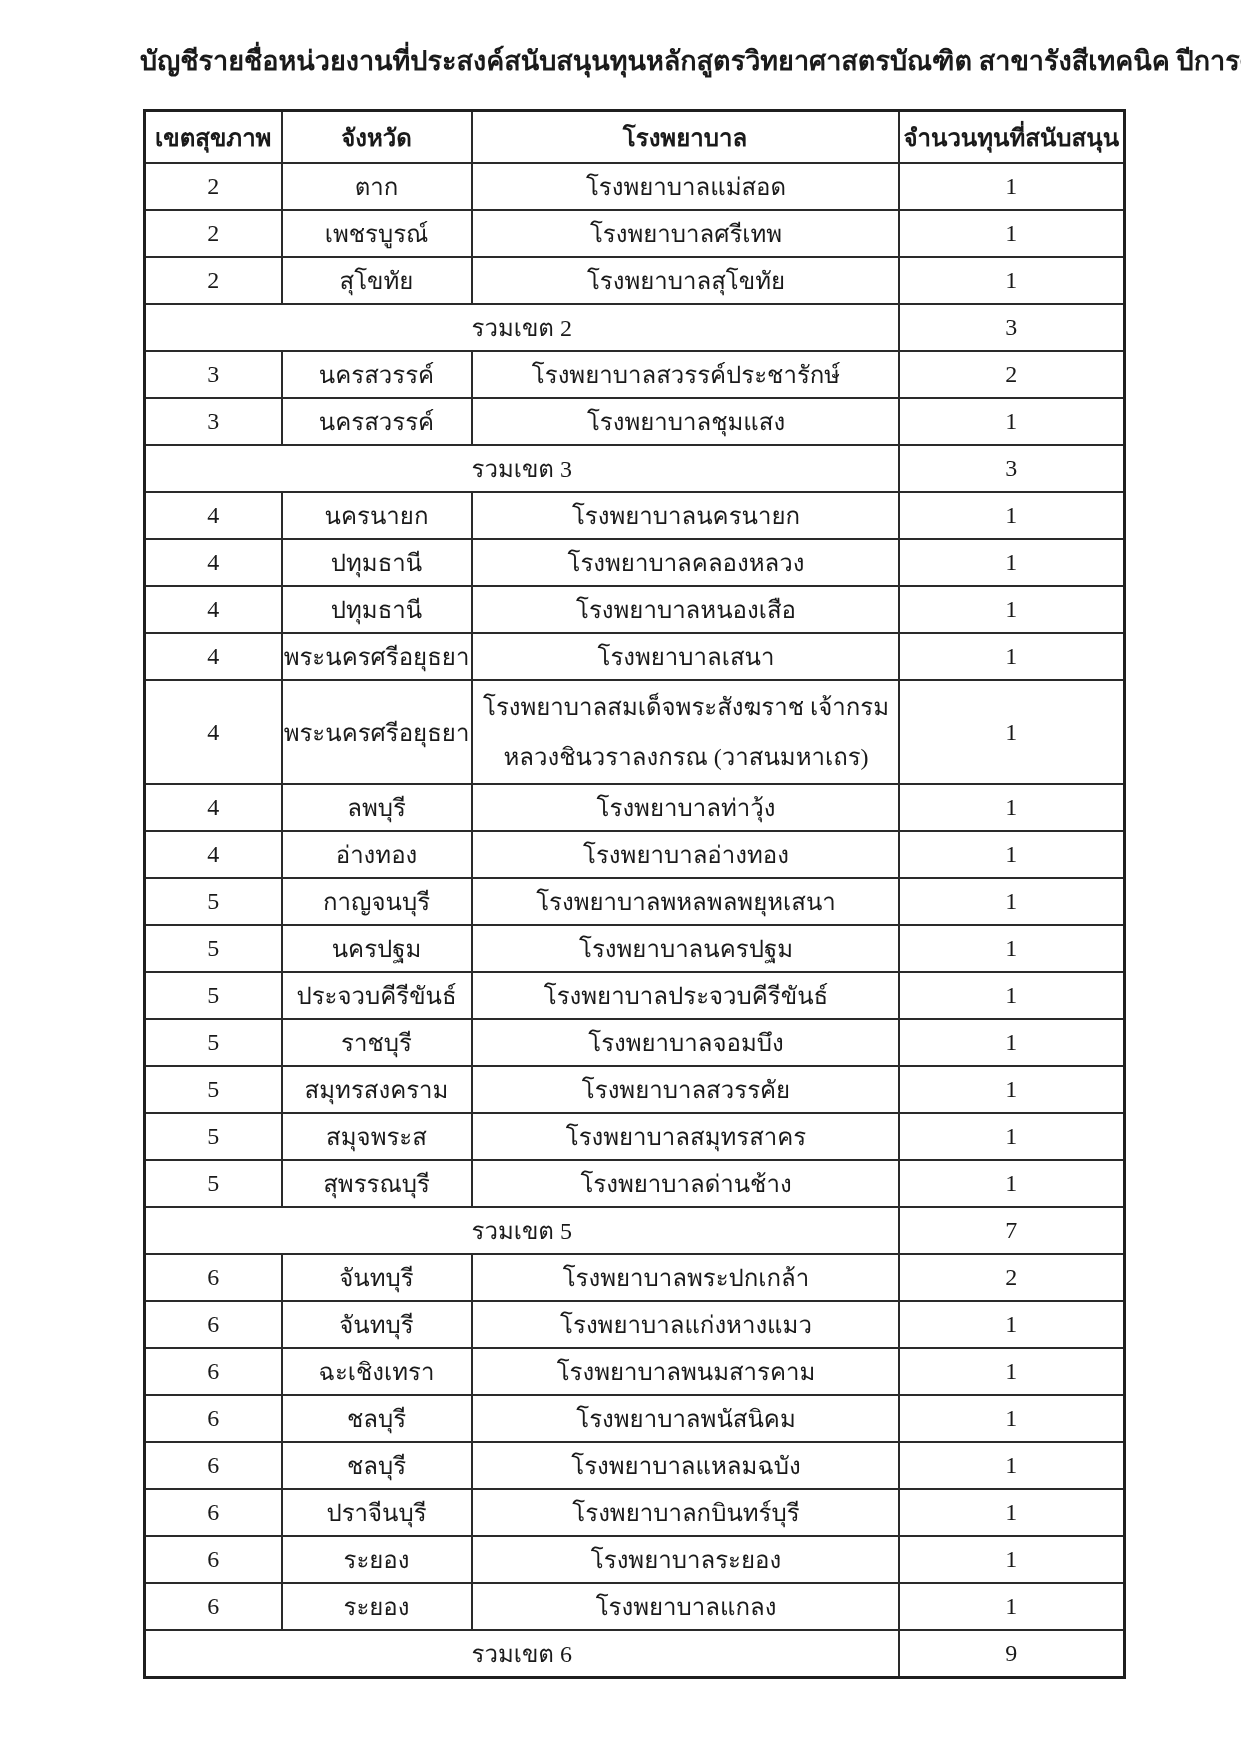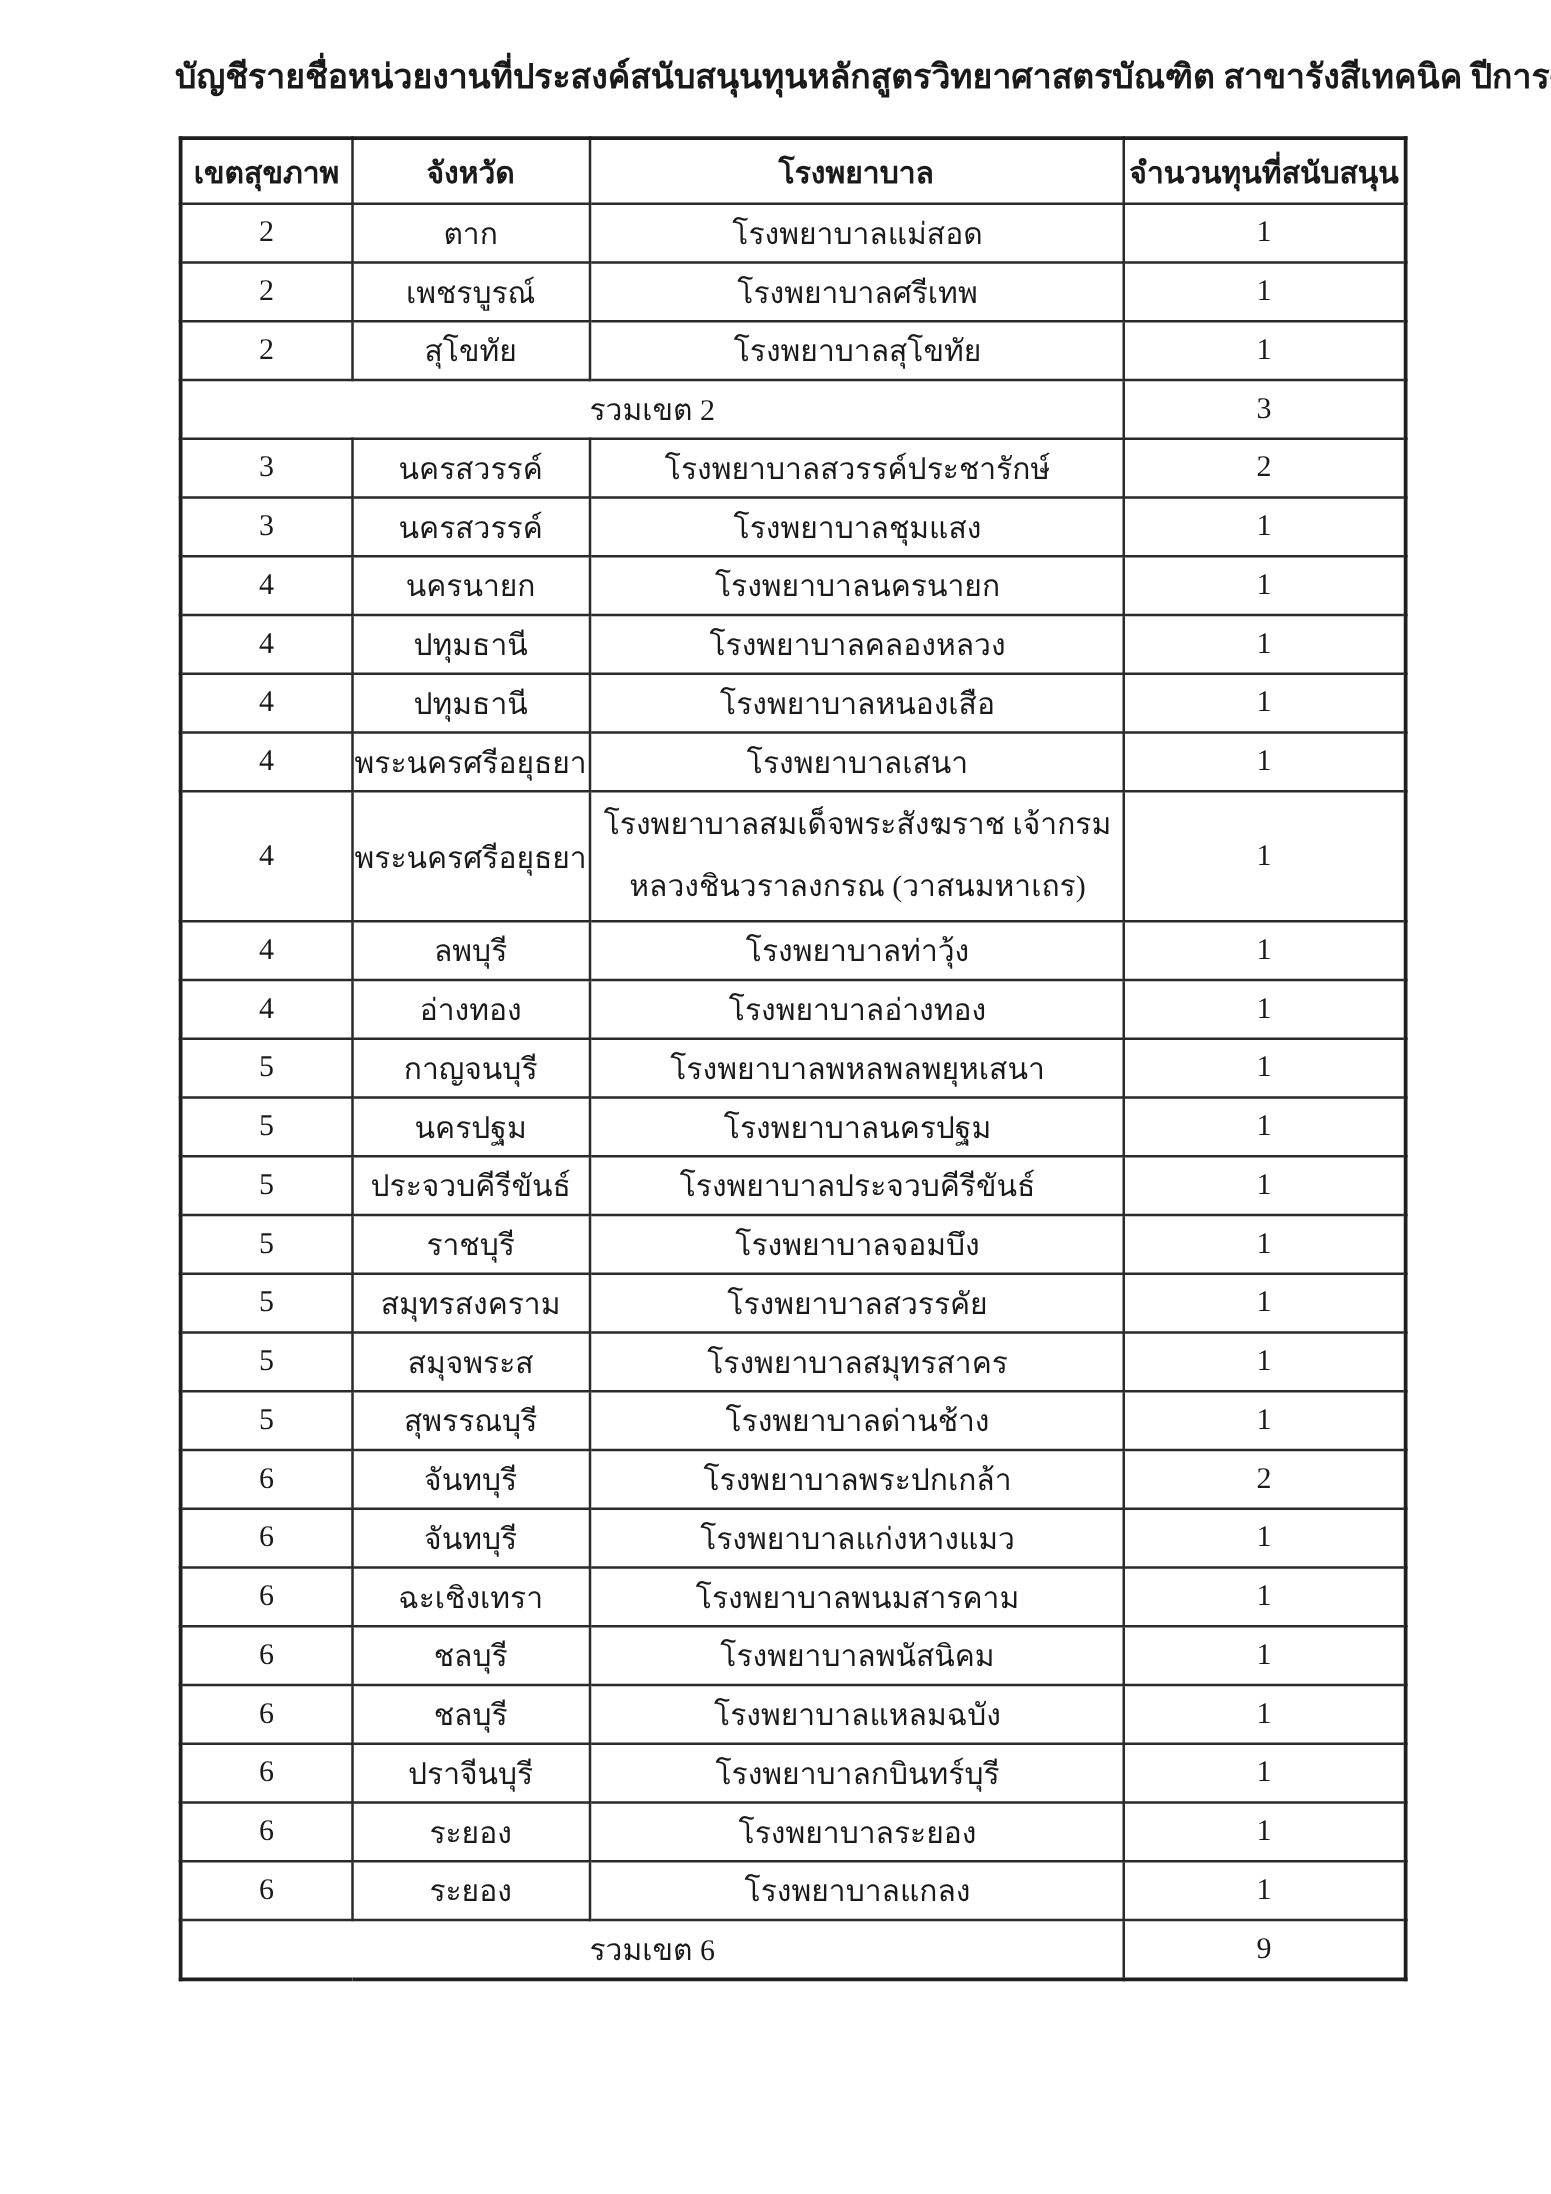--- a/index.html
+++ b/index.html
@@ -102,20 +102,24 @@
             <td>นครสวรรค์</td>
             <td class="left">โรงพยาบาลสวรรค์ประชารักษ์</td>
             <td>2</td>
           </tr>
           <tr>
             <td>3</td>
             <td>นครสวรรค์</td>
             <td class="left">โรงพยาบาลชุมแสง</td>
             <td>1</td>
           </tr>
+          <tr class="summary-row">
+            <td colspan="3">รวมเขต 3</td>
+            <td>3</td>
+          </tr>
           <tr>
             <td>4</td>
             <td>นครนายก</td>
             <td class="left">โรงพยาบาลนครนายก</td>
             <td>1</td>
           </tr>
           <tr>
             <td>4</td>
             <td>ปทุมธานี</td>
             <td class="left">โรงพยาบาลคลองหลวง</td>
@@ -185,20 +189,24 @@
             <td>5</td>
             <td>สมุจพระส</td>
             <td class="left">โรงพยาบาลสมุทรสาคร</td>
             <td>1</td>
           </tr>
           <tr>
             <td>5</td>
             <td>สุพรรณบุรี</td>
             <td class="left">โรงพยาบาลด่านช้าง</td>
             <td>1</td>
+          </tr>
+          <tr class="summary-row">
+            <td colspan="3">รวมเขต 5</td>
+            <td>7</td>
           </tr>
           <tr>
             <td>6</td>
             <td>จันทบุรี</td>
             <td class="left">โรงพยาบาลพระปกเกล้า</td>
             <td>2</td>
           </tr>
           <tr>
             <td>6</td>
             <td>จันทบุรี</td>

